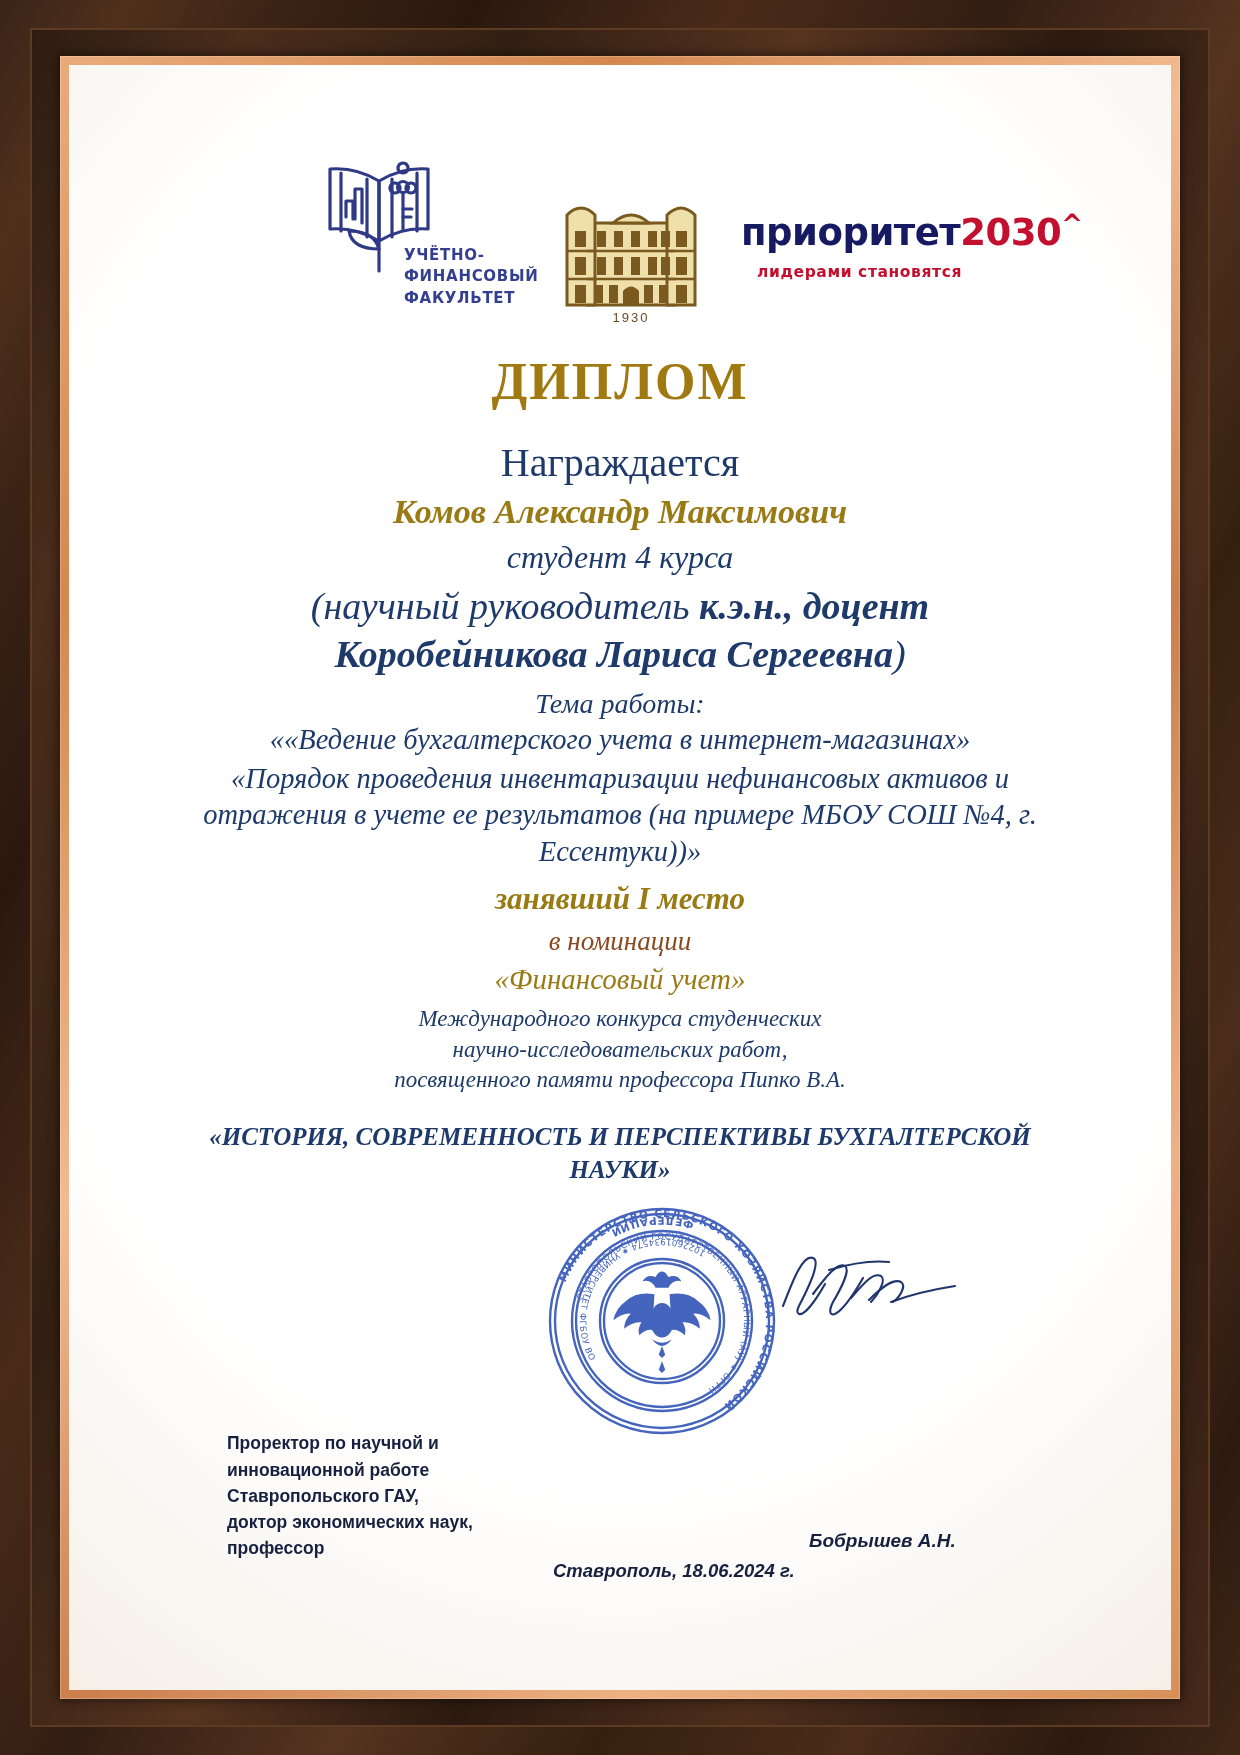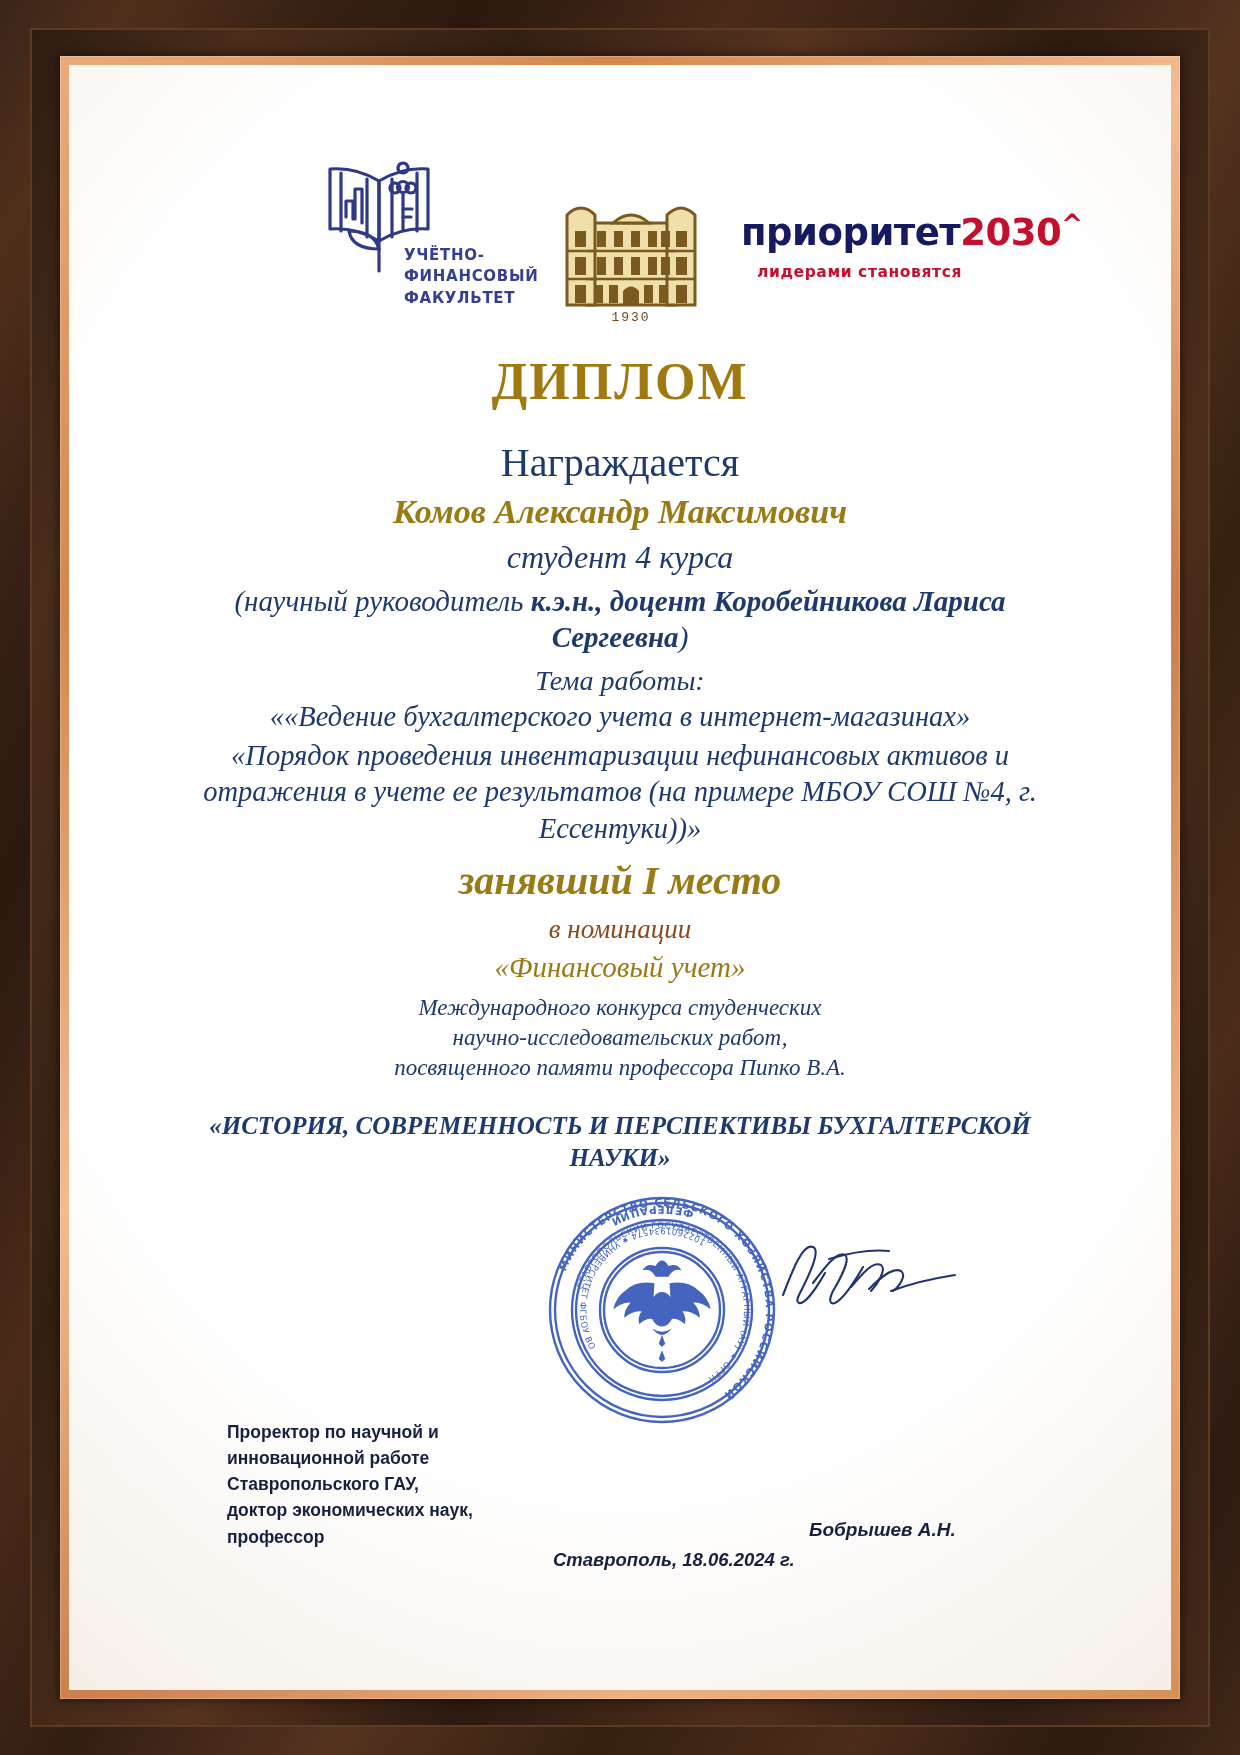--- a/index.html
+++ b/index.html
@@ -138,21 +138,21 @@
     line-height: 1.42;
     color: #343f8f;
     letter-spacing: 0.7px;
   }
 
   .year-1930 {
     position: absolute;
     left: 0; right: 0;
     top: 125px;
     text-align: center;
-    font-family: Liberation Mono, monospace;
+    font-family: Liberation Sans, sans-serif;
     font-size: 13px;
     letter-spacing: 2px;
     color: #6b4a22;
   }
 
   
   .body-text { text-align: center; padding: 0 88px; }
 
   .t-diplom {
     font-family: "Liberation Serif", "DejaVu Serif", serif;
@@ -180,21 +180,21 @@
   }
   .t-course {
     font-style: italic;
     font-size: 32px;
     color: #1d3a6b;
     margin-top: 6px;
     line-height: 1.2;
   }
   .t-supervisor {
     font-style: italic;
-    font-size: 29px;
+    font-size: 38px;
     color: #1d3a6b;
     margin-top: 6px;
     line-height: 1.26;
     padding: 0 60px;
   }
   .t-supervisor b { font-weight: bold; }
   .t-topic-label {
     font-style: italic;
     font-size: 28px;
     color: #1d3a6b;
@@ -206,21 +206,21 @@
     font-size: 28.5px;
     color: #1d3a6b;
     margin-top: 2px;
     line-height: 1.28;
     padding: 0 34px;
     text-align: center;
   }
   .t-place {
     font-style: italic;
     font-weight: bold;
-    font-size: 40px;
+    font-size: 31px;
     color: #9a7a14;
     margin-top: 10px;
     line-height: 1.2;
   }
   .t-nomination-label {
     font-style: italic;
     font-size: 27px;
     color: #8a4a20;
     margin-top: 8px;
     line-height: 1.2;

